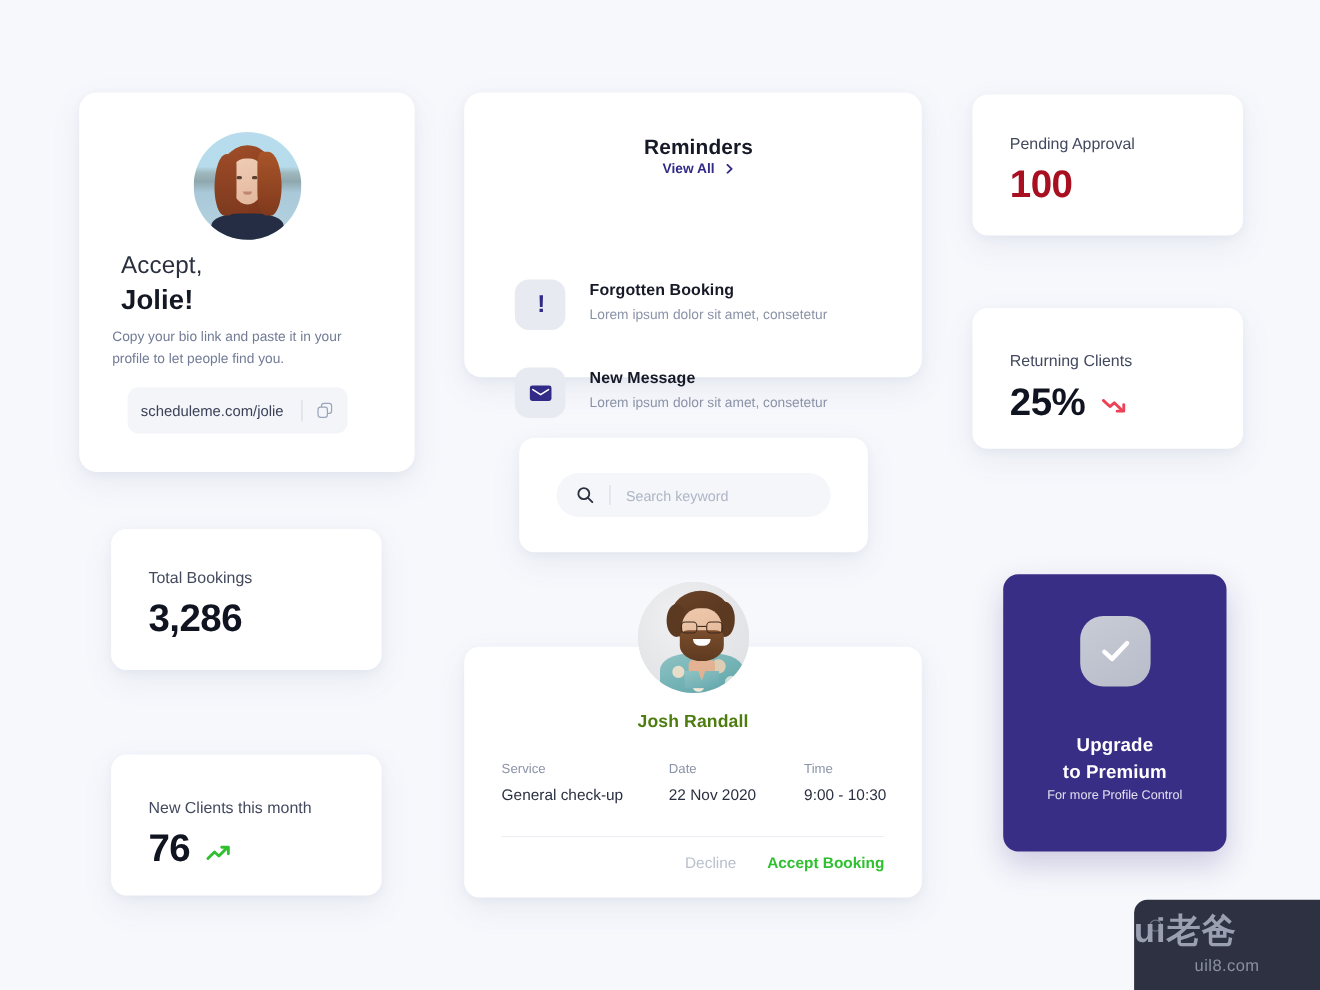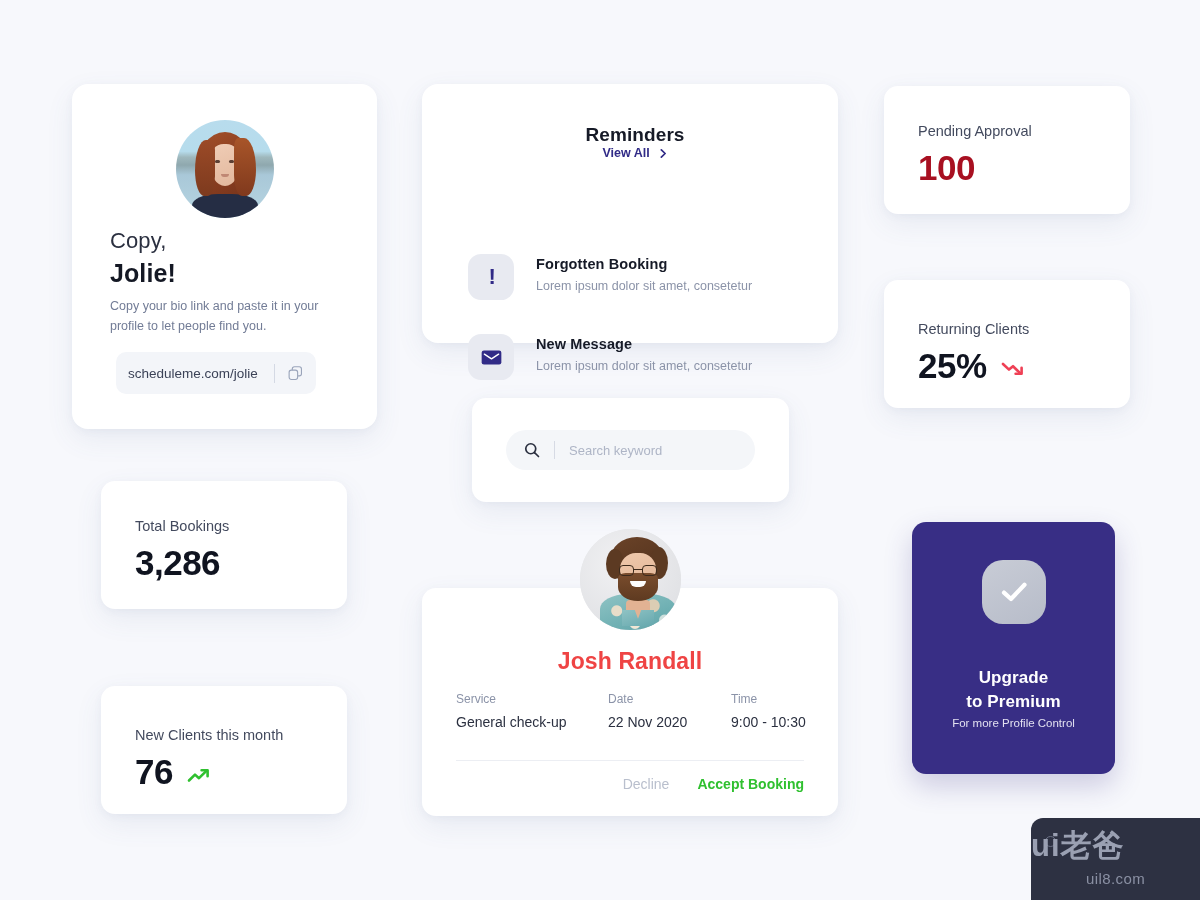--- a/index.html
+++ b/index.html
@@ -107,21 +107,21 @@
   .greeting-name {
     position: absolute;
     left: 38px; top: 175px;
     font-size: 25px;
     font-weight: 700;
     color: #141824;
     letter-spacing: 0.1px;
   }
   .bio-text {
     position: absolute;
-    left: 38px; top: 213px; width: 215px;
+    left: 30px; top: 213px; width: 215px;
     font-size: 12.5px;
     line-height: 1.58;
     color: #727c96;
   }
 
   .link-pill {
     position: absolute;
     left: 44px; top: 268px;
     width: 200px; height: 42px;
     background: #f3f5f9;
@@ -340,23 +340,23 @@
     position: absolute; left: 42px; bottom: 4px;
     width: 32px; height: 16px;
     background: linear-gradient(160deg, #8fc3c4, #66a8ae);
     clip-path: polygon(0 0, 40% 0, 50% 55%, 60% 0, 100% 0, 100% 100%, 0 100%);
   }
 
   .booking-name {
     position: absolute;
     left: 0; right: 0; top: 60px;
     text-align: center;
-    font-size: 23px;
-    font-weight: 700;
-    color: #ef4444;
+    font-size: 16px;
+    font-weight: 700;
+    color: #4d7c0f;
     letter-spacing: 0.1px;
   }
   .booking-fields {
     position: absolute;
     left: 34px; right: 34px; top: 104px;
     display: flex;
   }
   .bf { flex: none; }
   .bf:nth-child(1) { width: 152px; }
   .bf:nth-child(2) { width: 123px; }
@@ -516,21 +516,21 @@
       <div class="jolie-hair"></div>
       <div class="jolie-body"></div>
       <div class="jolie-face"></div>
       <div class="jolie-eye l"></div>
       <div class="jolie-eye r"></div>
       <div class="jolie-mouth"></div>
       <div class="jolie-hair-front-l"></div>
       <div class="jolie-hair-front-r"></div>
     </div>
 
-    <div class="greeting">Copy,</div>
+    <div class="greeting">Accept,</div>
     <div class="greeting-name">Jolie!</div>
     <div class="bio-text">Copy your bio link and paste it in your profile to let people find you.</div>
 
     <div class="link-pill">
       <span class="link-pill-text">scheduleme.com/jolie</span>
       <span class="link-divider"></span>
       <span>
         <svg class="copy-icon" viewBox="0 0 20 20" fill="none">
           <rect x="2.5" y="6" width="10" height="11" rx="2.6" stroke="#9aa4ba" stroke-width="1.3"></rect>
           <path d="M6.2 5.6V4.6a2.6 2.6 0 0 1 2.6-2.6h5.6A2.6 2.6 0 0 1 17 4.6v5.6a2.6 2.6 0 0 1-2.6 2.6h-.9" stroke="#9aa4ba" stroke-width="1.3" stroke-linecap="round"></path>

